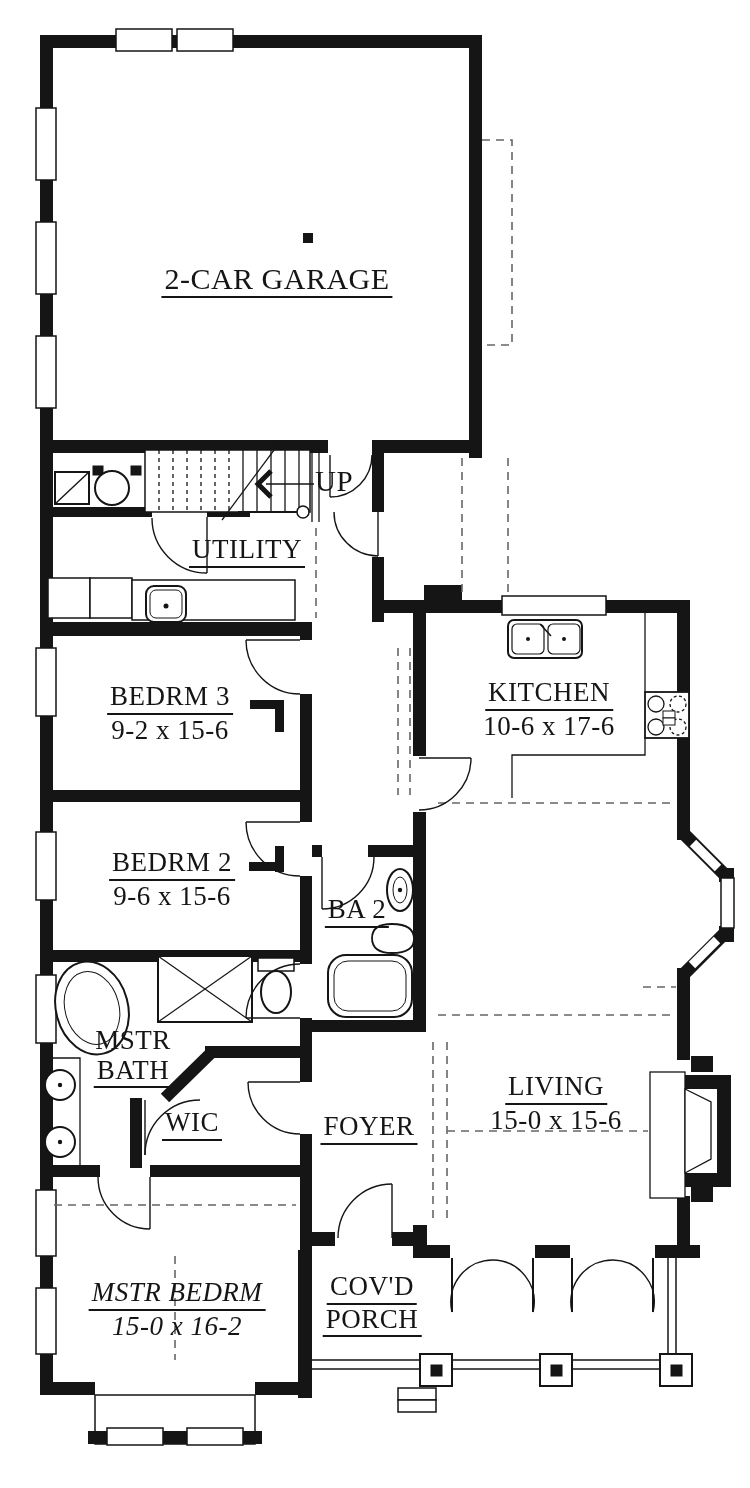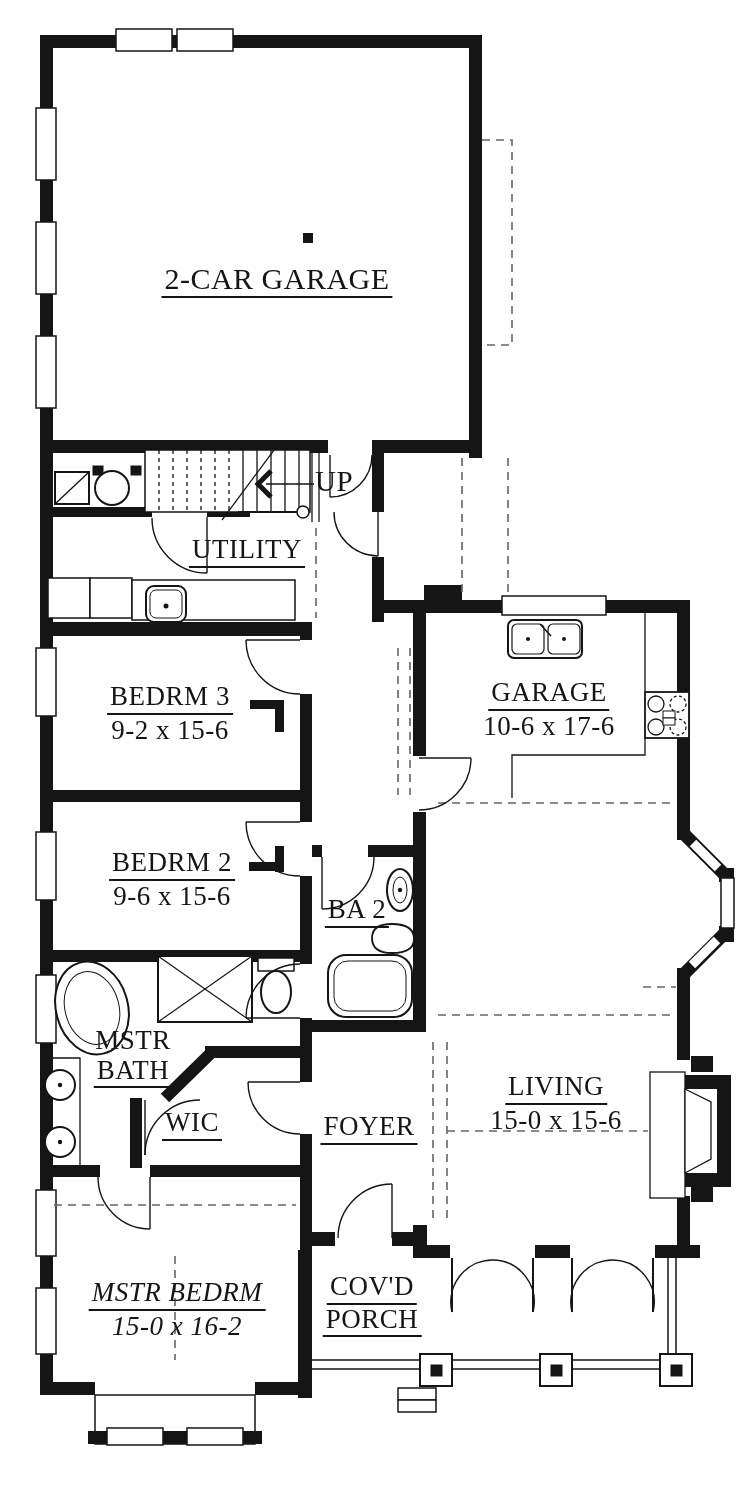--- a/index.html
+++ b/index.html
@@ -357,21 +357,21 @@
   <div class="label" style="left:247px;top:512px;margin-top:23px;">
     <span class="nm">UTILITY</span>
   </div>
 
   <div class="label" style="left:170px;top:668px;margin-top:14px;">
     <span class="nm">BEDRM 3</span>
     <span class="dm">9-2 x 15-6</span>
   </div>
 
   <div class="label" style="left:549px;top:678px;">
-    <span class="nm">GARAGE</span>
+    <span class="nm">KITCHEN</span>
     <span class="dm">10-6 x 17-6</span>
   </div>
 
   <div class="label" style="left:172px;top:848px;">
     <span class="nm">BEDRM 2</span>
     <span class="dm">9-6 x 15-6</span>
   </div>
 
   <div class="label" style="left:357px;top:895px;">
     <span class="nm">BA 2</span>

